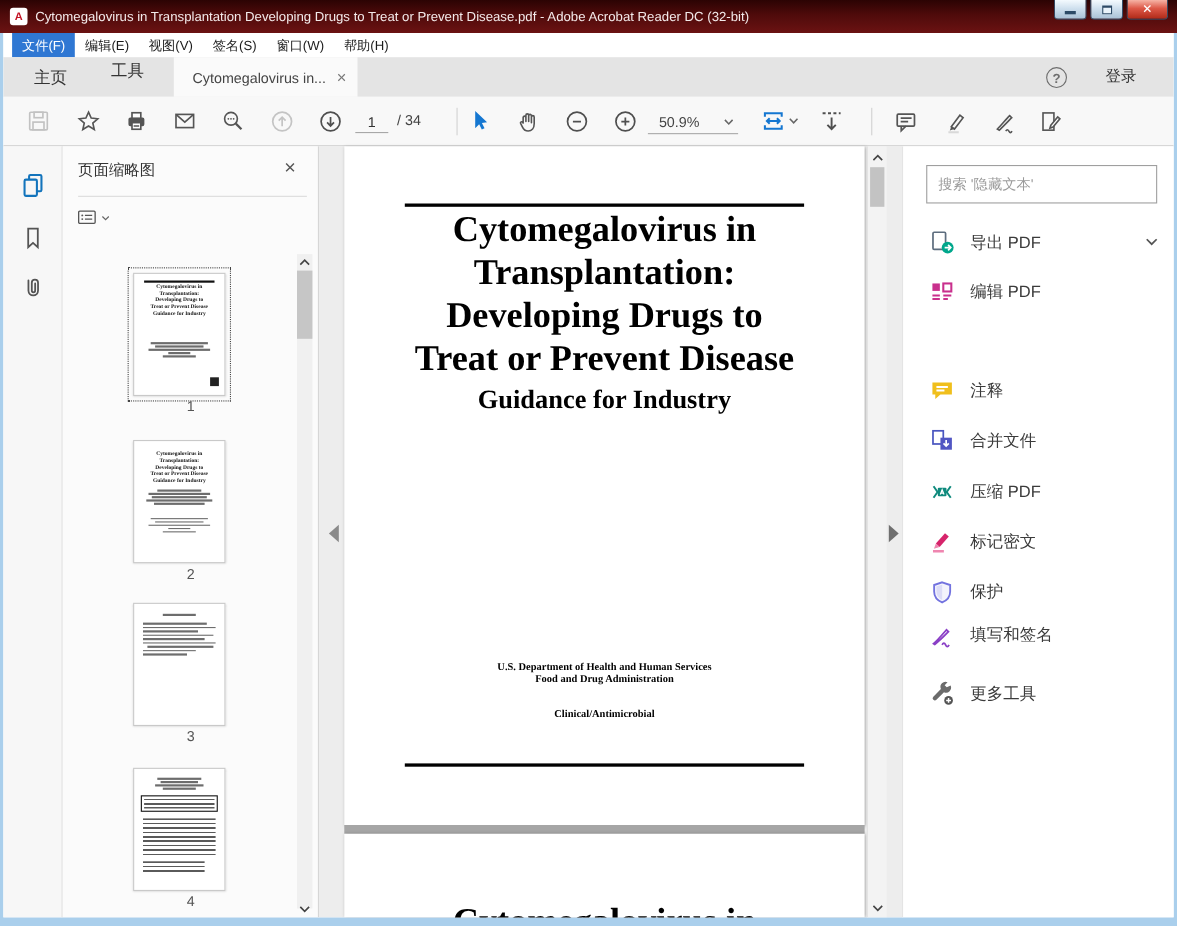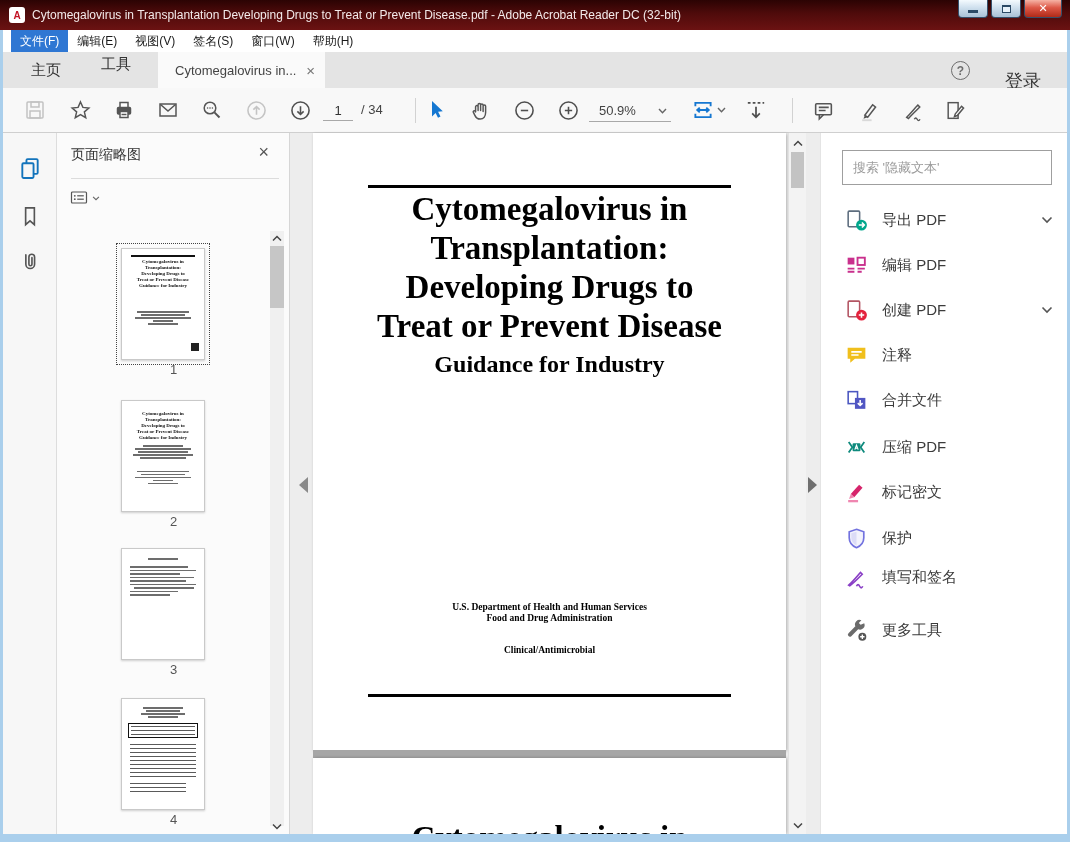--- a/index.html
+++ b/index.html
@@ -31,21 +31,21 @@
 
   
   .tabbar { position:absolute; left:0; top:22px; width:100%; height:36px; background:#e4e4e4; }
   .tab-home { position:absolute; left:20px; top:0; height:36px; display:flex; align-items:center; font-size:15px; color:#333; padding:0 8px; }
   .tab-tools { position:absolute; left:90px; top:0; height:24px; display:flex; align-items:center; font-size:15px; color:#333; padding:0 8px; }
   .doc-tab { position:absolute; left:155px; top:0; width:167px; height:36px; background:#fafafa; display:flex; align-items:center; padding:0 10px 0 17px; }
   .doc-tab-label { font-size:13px; color:#444; white-space:nowrap; overflow:hidden; flex:1; }
   .doc-tab-close { font-size:15px; color:#777; margin-left:6px; line-height:1; }
   .help-circle { position:absolute; left:948px; top:9px; width:19px; height:19px; border:1.5px solid #6d6d6d; border-radius:50%;
     display:flex; align-items:center; justify-content:center; font-size:12px; color:#6d6d6d; font-weight:bold; }
-  .sign-in { position:absolute; left:1002px; top:11px; height:36px; display:flex; align-items:center; font-size:18px; color:#333; }
+  .sign-in { position:absolute; left:1002px; top:0; height:36px; display:flex; align-items:center; font-size:14px; color:#333; }
 
   
   .toolbar { position:absolute; left:0; top:58px; width:100%; height:45px; background:#f8f8f8; border-bottom:1px solid #cfcfcf; }
   .tb-icon { position:absolute; top:10px; width:24px; height:24px; display:flex; align-items:center; justify-content:center; }
   .tb-sep { position:absolute; top:10px; width:1px; height:25px; background:#d2d2d2; }
   .page-box { position:absolute; left:320px; top:12px; width:30px; height:21px; border:none; border-bottom:1px solid #a8a8a8;
     background:transparent; text-align:center; font-size:13px; color:#333; font-family:inherit; }
   .page-total { position:absolute; left:358px; top:14px; font-size:13px; color:#444; }
   .zoom-box { position:absolute; left:586px; top:12px; width:82px; height:22px; border-bottom:1px solid #a8a8a8;
     display:flex; align-items:center; justify-content:space-between; padding:0 4px 0 10px; font-size:13px; color:#444;text-align:right; }
@@ -459,35 +459,20 @@
         <span class="tool-icon">
           <svg width="25" height="25" viewBox="0 0 24 24">
               <rect x="3.5" y="4.5" width="6.5" height="6.5" fill="#c9308d"></rect>
               <rect x="13" y="4.5" width="7" height="7" fill="none" stroke="#c9308d" stroke-width="1.8"></rect>
               <path d="M3.5 15 H10 M3.5 18 H10 M13 15 H20 M13 18 H17" stroke="#c9308d" stroke-width="1.8"></path>
             </svg>
         </span>
         <span class="tool-label">编辑 PDF</span>
       </div>
 
-      <div class="tool-row" style="top:160px">
-        <span class="tool-icon">
-          <svg width="25" height="25" viewBox="0 0 24 24">
-              <rect x="4" y="3" width="11" height="15" rx="1" fill="none" stroke="#b35563" stroke-width="1.5"></rect>
-              <circle cx="16.8" cy="16.4" r="5.2" fill="#e4223d"></circle>
-              <path d="M16.8 13.8 V19 M14.2 16.4 H19.4" stroke="#fff" stroke-width="1.5"></path>
-            </svg>
-        </span>
-        <span class="tool-label">创建 PDF</span>
-        <span class="tool-chevron">
-            <svg width="12" height="8" viewBox="0 0 12 8">
-              <path d="M1.5 1.5 L6 6 L10.5 1.5" fill="none" stroke="#555" stroke-width="1.6"></path>
-            </svg>
-          </span>
-      </div>
 
       <div class="tool-row" style="top:205px">
         <span class="tool-icon">
           <svg width="25" height="25" viewBox="0 0 24 24">
               <path d="M3.5 4.5 H20.5 V15 H10.5 L6 19 V15 H3.5 Z" fill="#f0bf1c"></path>
               <path d="M7 8.5 H17 M7 11.5 H14" stroke="#fff" stroke-width="1.6"></path>
             </svg>
         </span>
         <span class="tool-label">注释</span>
       </div>

